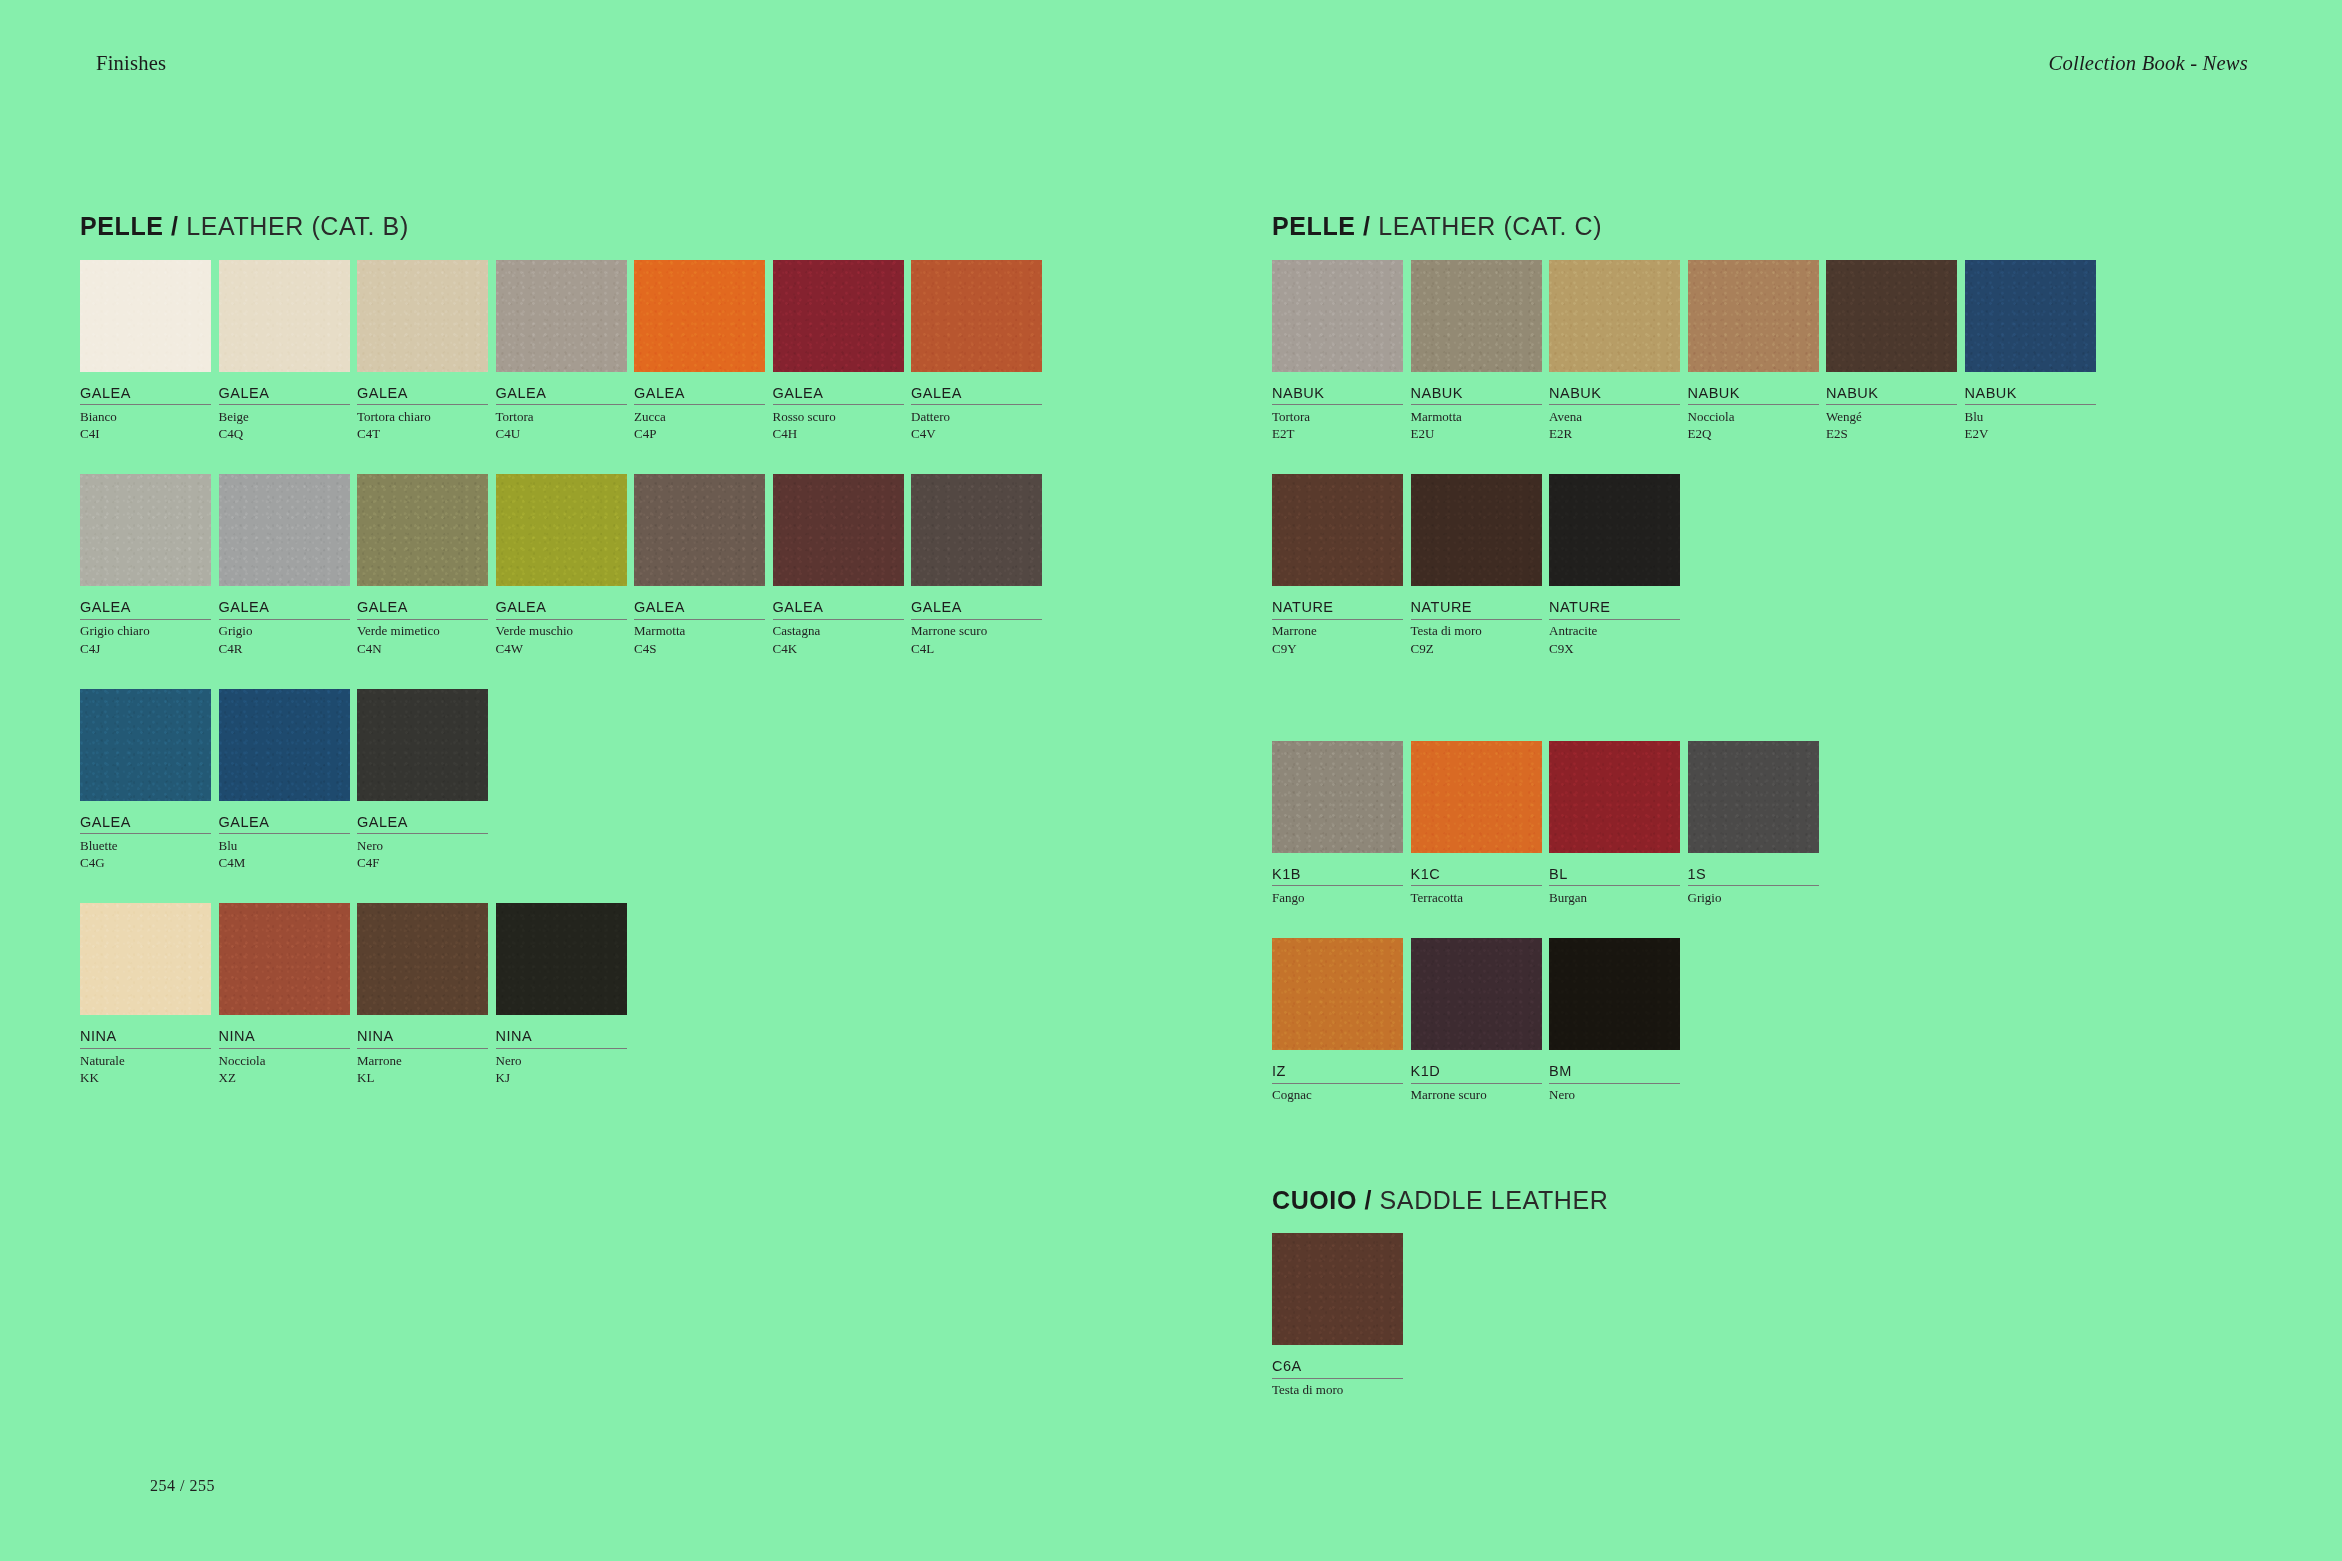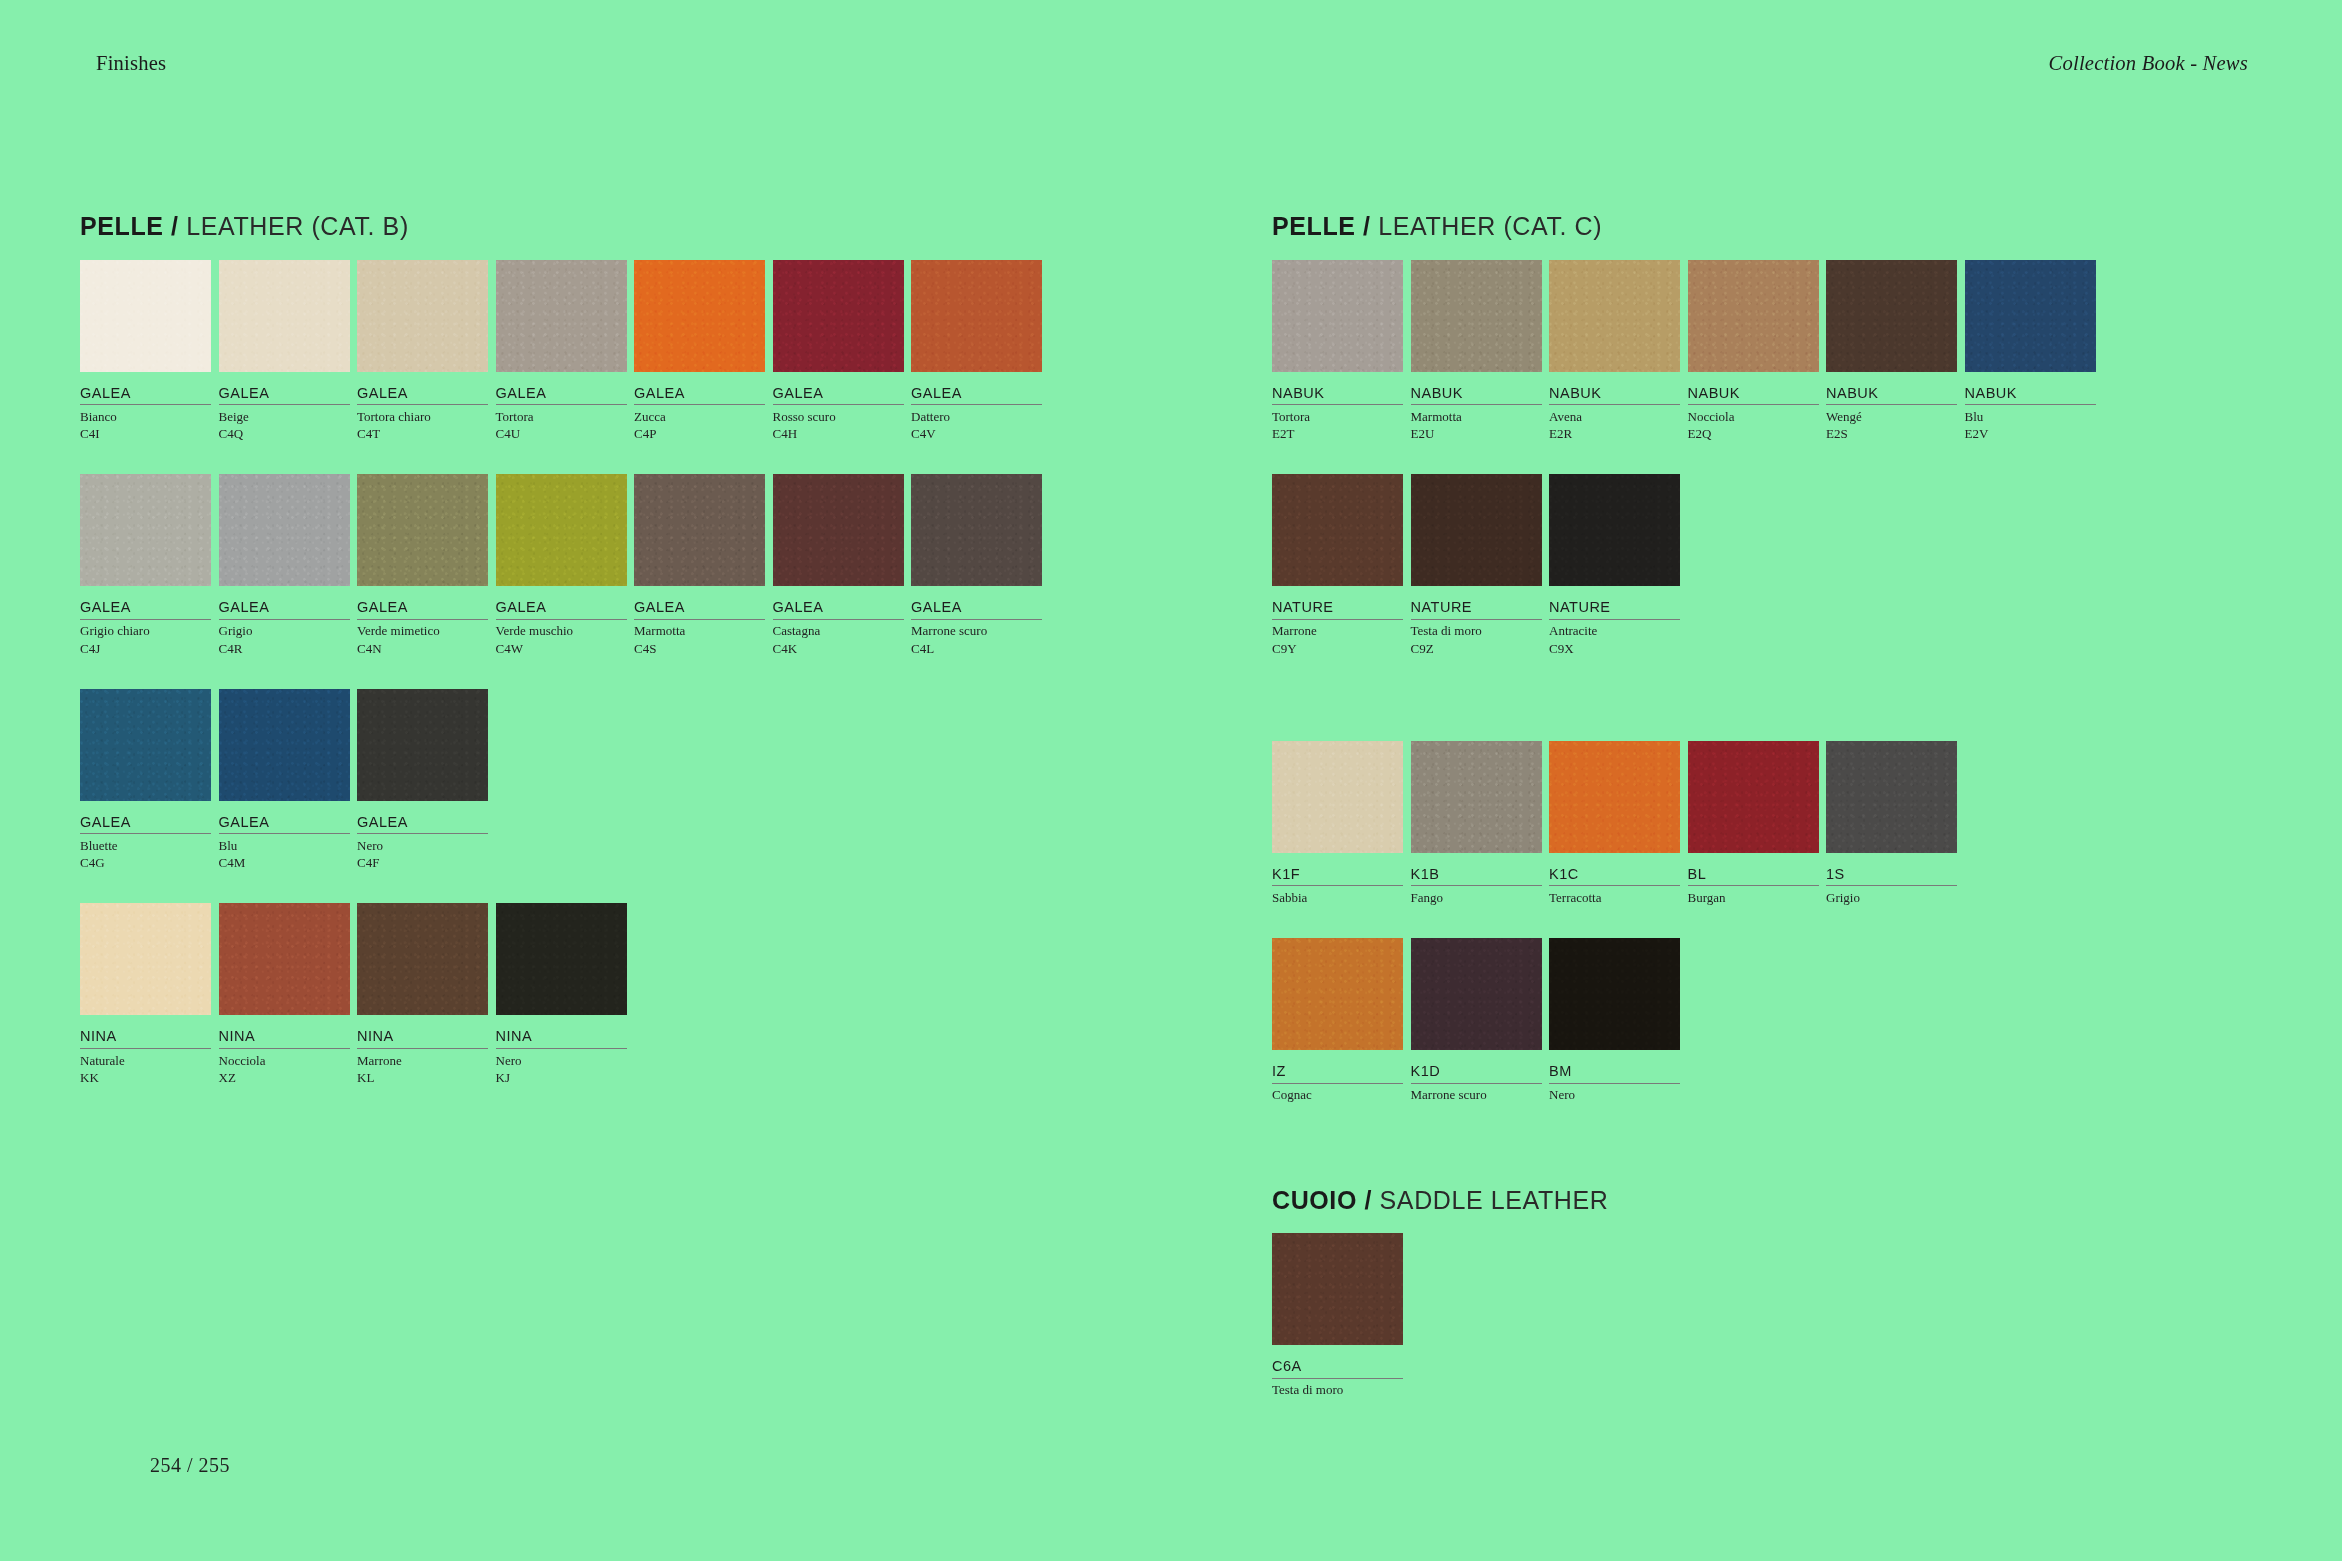--- a/index.html
+++ b/index.html
@@ -115,23 +115,23 @@
     font-size: 13px;
     color: #232323;
     line-height: 1.32;
     white-space: nowrap;
   }
 
   
   .folio {
     position: absolute;
     left: 150px;
-    bottom: 85px;
+    bottom: 67px;
     font-family: "Liberation Serif", serif;
-    font-size: 20px;
+    font-size: 16px;
     color: #1f1f1f;
     letter-spacing: 0.5px;
     white-space: nowrap;
   }
 </style>
 </head>
 <body>
 
 <div class="page">
 
@@ -332,25 +332,20 @@
         <div class="cell">
           <div class="swatch" style="background: rgb(32, 31, 29);"></div>
           <div class="lbl-top">NATURE</div>
           <div class="lbl-sub">Antracite</div>
           <div class="lbl-code">C9X</div>
         </div>
       </div>
       <div class="sec-gap"></div>
       <div class="row">
         <div class="cell">
-          <div class="swatch" style="background: rgb(217, 205, 174);"></div>
-          <div class="lbl-top">K1F</div>
-          <div class="lbl-sub">Sabbia</div>
-        </div>
-        <div class="cell">
           <div class="swatch" style="background: rgb(142, 135, 121);"></div>
           <div class="lbl-top">K1B</div>
           <div class="lbl-sub">Fango</div>
         </div>
         <div class="cell">
           <div class="swatch" style="background: rgb(217, 106, 36);"></div>
           <div class="lbl-top">K1C</div>
           <div class="lbl-sub">Terracotta</div>
         </div>
         <div class="cell">

